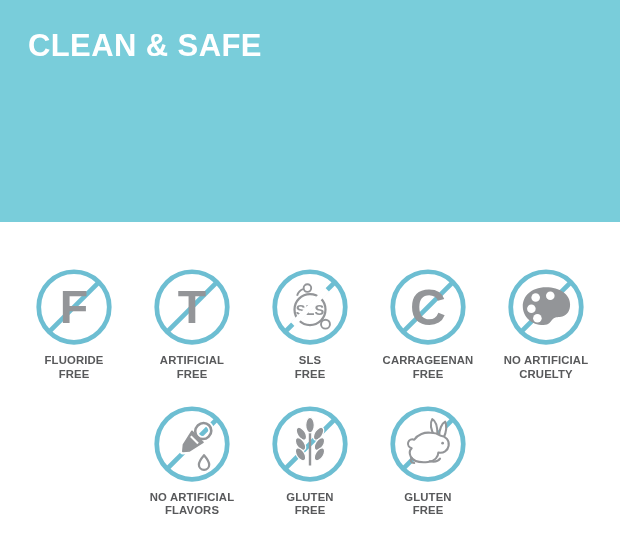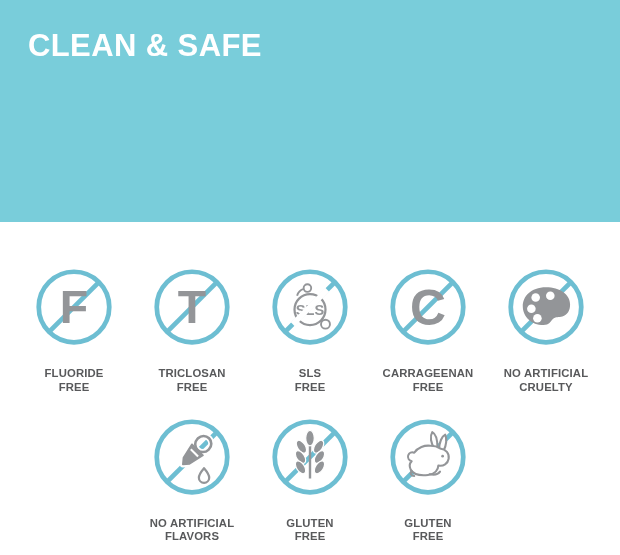--- a/index.html
+++ b/index.html
@@ -73,21 +73,21 @@
     display: flex;
     flex-direction: column;
     align-items: center;
   }
   .badge-icon {
     width: 86px;
     height: 86px;
     display: block;
   }
   .badge-label {
-    margin-top: 17px;
+    margin-top: 4px;
     text-align: center;
     color: #58595b;
     font-size: 11.3px;
     font-weight: bold;
     line-height: 1.22;
     letter-spacing: 0.15px;
   }
   .badge-label .l2 { display: block; }
 </style>
 </head>
@@ -115,21 +115,21 @@
         </div>
       </div>
 
       <div class="badge">
         <svg class="badge-icon" viewBox="0 0 100 100">
           <circle cx="50" cy="50" r="41" fill="none" stroke="#6dbed2" stroke-width="5.5"></circle>
           <line x1="21" y1="79" x2="79" y2="21" stroke="#6dbed2" stroke-width="5.5"></line>
           <text x="50" y="50" fill="#939598" font-family="'Liberation Sans', sans-serif" font-size="54" font-weight="bold" text-anchor="middle" dominant-baseline="central">T</text>
         </svg>
         <div class="badge-label">
-          <span>TRICLOSAN</span>
+          <span>ARTIFICIAL</span>
           <span class="l2">FREE</span>
         </div>
       </div>
 
       <div class="badge">
         <svg class="badge-icon" viewBox="0 0 100 100">
           <circle cx="50" cy="50" r="41" fill="none" stroke="#6dbed2" stroke-width="5.5"></circle>
 
           <circle cx="50" cy="53" r="18" fill="none" stroke="#939598" stroke-width="2.6"></circle>
           <path d="M35 37 a11 11 0 0 1 8 -8" fill="none" stroke="#939598" stroke-width="2.2"></path>

